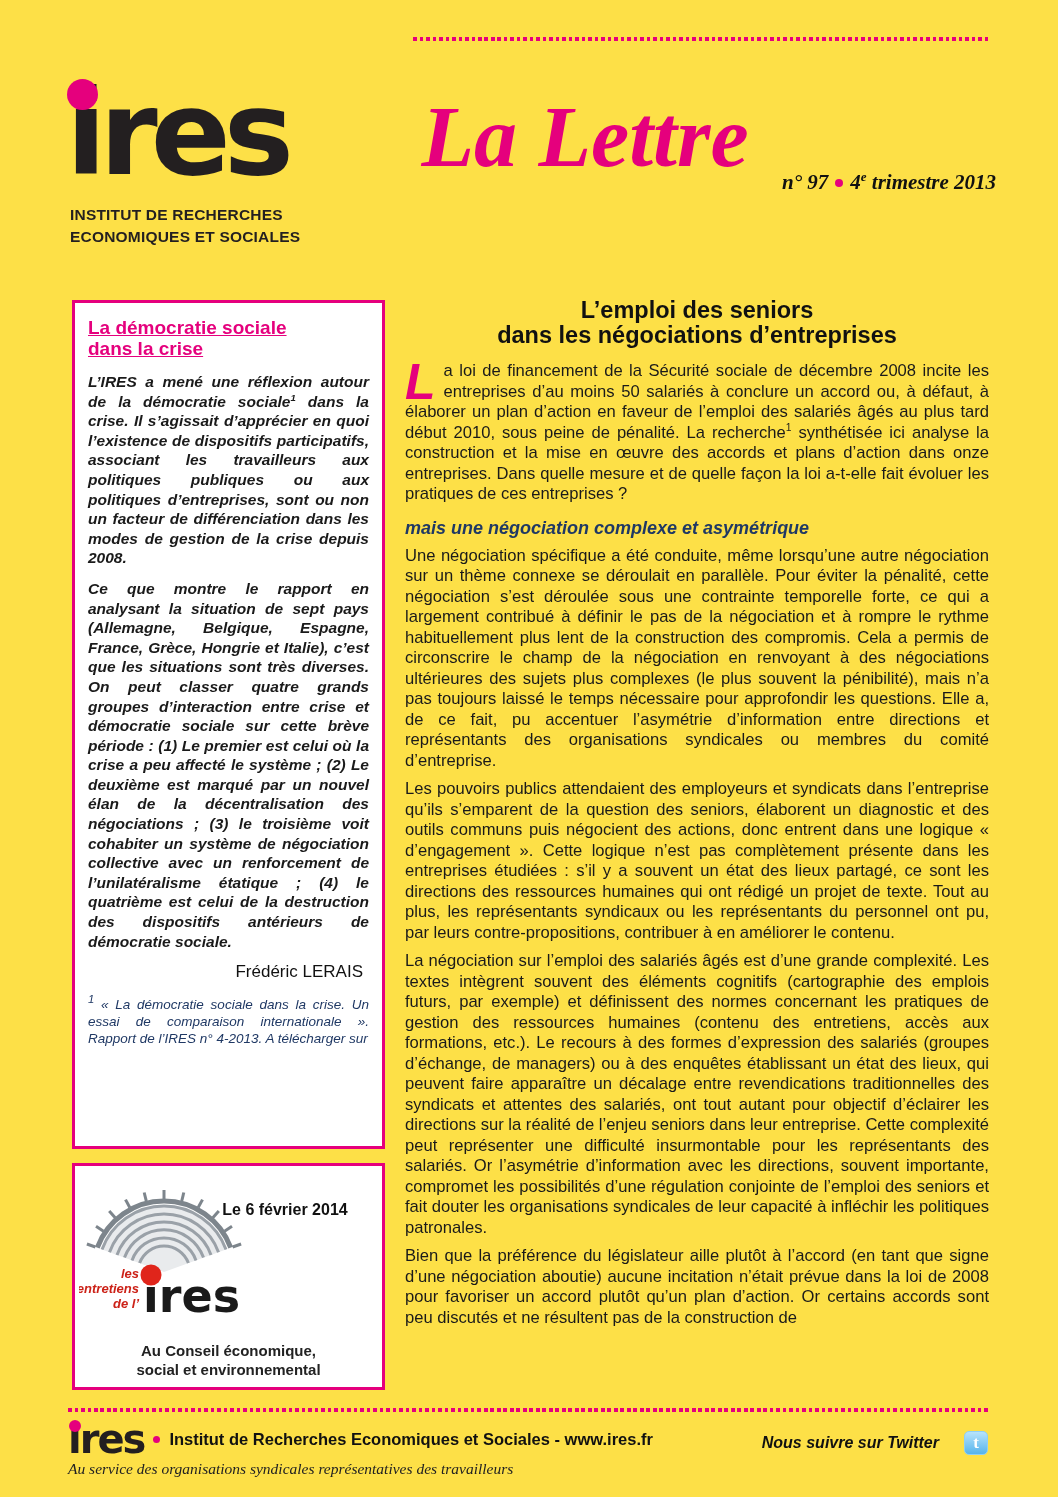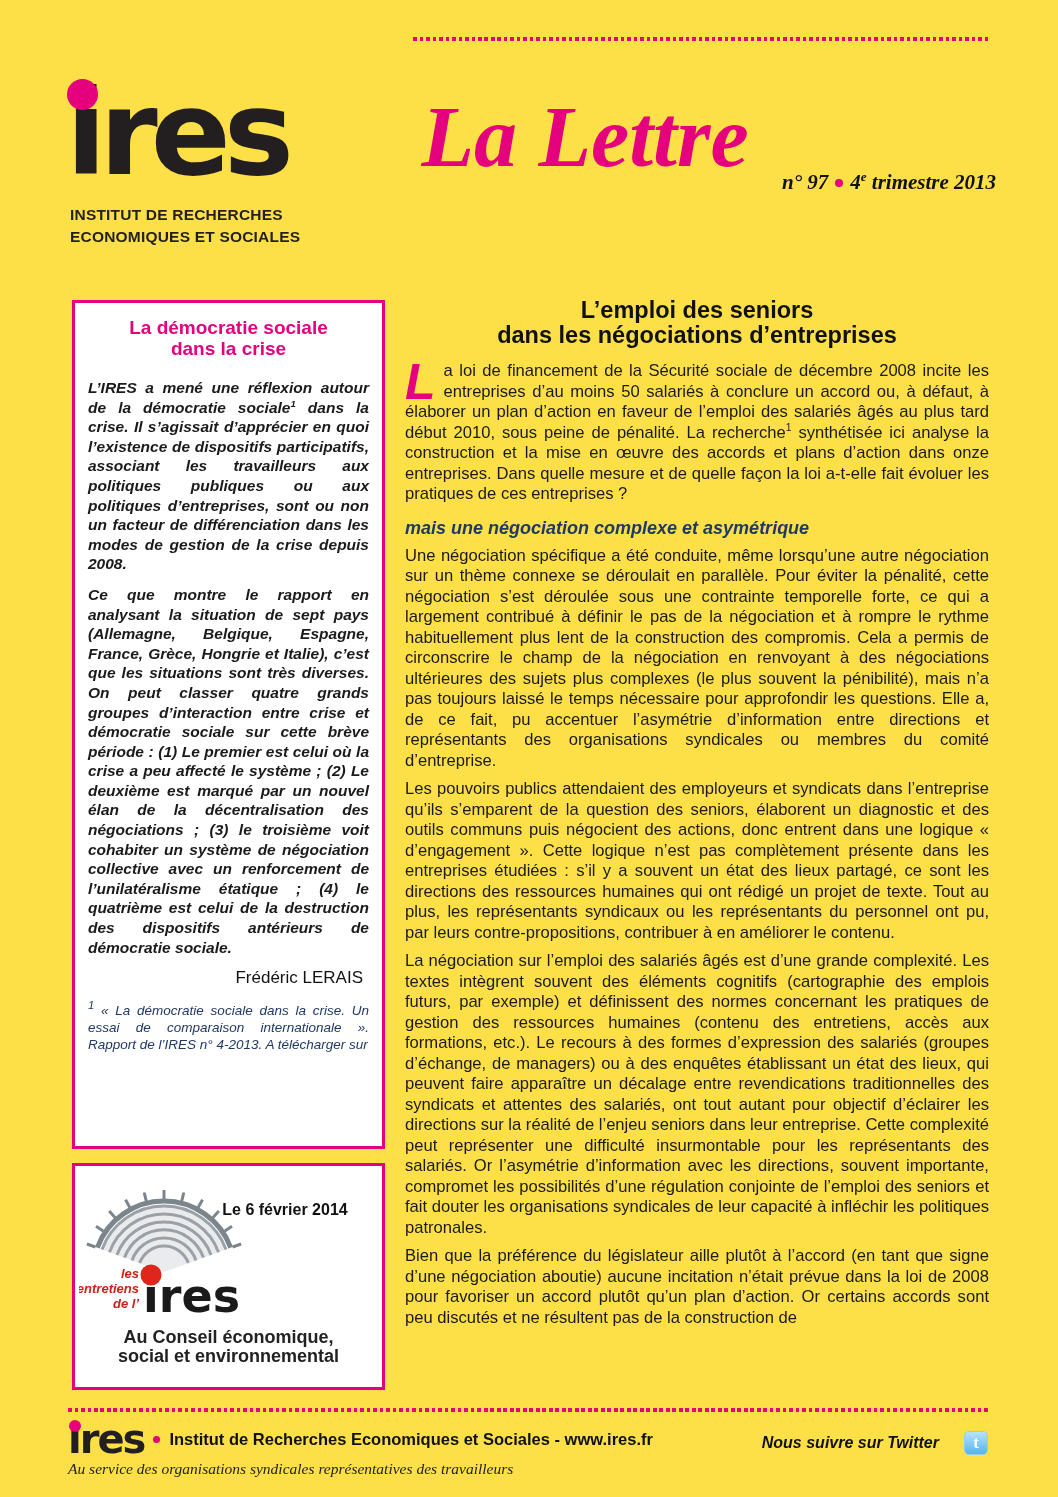--- a/index.html
+++ b/index.html
@@ -34,33 +34,33 @@
     position:absolute; left:782px; top:170px;
     font-family:"Liberation Serif", serif; font-style:italic; font-weight:bold;
     font-size:21px; color:#111; white-space:nowrap;
   }
   .issue sup { font-size:13px; line-height:0; }
   .issue-bullet { display:inline-block; width:8px; height:8px; border-radius:50%; background:#e5007d; margin:0 7px 2px 7px; vertical-align:middle; }
 
   
   .box { position:absolute; left:72px; width:313px; border:3px solid #e5007d; box-sizing:border-box; background:#fff; overflow:hidden; }
   .box1 { top:300px; height:849px; padding:12px 13px 10px; }
-  .box1-title { margin:2px 0 19px; text-align:center; color:#e5007d; font-size:19px; line-height:21px; font-weight:bold; }
+  .box1-title { margin:2px 0 13px; color:#e5007d; font-size:19px; line-height:21px; font-weight:bold;text-decoration:underline; }
   .block { display:block; }
   .side-p { margin:0 0 11px; font-style:italic; font-weight:bold; font-size:15.5px; line-height:19.6px; text-align:justify; }
   .side-p sup, .body-p sup { font-size:.62em; line-height:0; }
   .signature { text-align:right; font-size:17px; margin:0 6px 9px 0; color:#111; }
   .footnote { font-style:italic; font-size:13.5px; line-height:17.2px; color:#1f3864; text-align:justify; }
 
   .box2 { top:1163px; height:227px; }
   .entretiens-logo { position:absolute; left:4px; top:8px; }
   .svg-red-script { font-family:"Liberation Sans", sans-serif; font-style:italic; font-weight:bold; font-size:13px; fill:#cc2218; }
   .svg-ires { font-family:"DejaVu Sans", sans-serif; font-weight:bold; font-size:46px; fill:#1a1a1a; }
   .event-title { position:absolute; right:8px; top:32px; width:178px; text-align:center; font-weight:bold; font-size:16px; line-height:24px; color:#111; }
-  .event-venue { position:absolute; left:0; right:0; bottom:21px; text-align:center; font-weight:bold; font-size:18px; line-height:19px; color:#222; }
+  .event-venue { position:absolute; left:0; right:0; bottom:8px; text-align:center; font-weight:bold; font-size:15px; line-height:19px; color:#222; }
 
   
   .article { position:absolute; left:405px; top:298px; width:584px; max-height:1102px; overflow:hidden; }
   .article h1 { margin:0 0 13px; text-align:center; font-size:23.5px; line-height:25px; font-weight:bold; color:#111; }
   .body-p { margin:0 0 8px; font-size:16.6px; line-height:20.5px; text-align:justify; }
   .dropcap {
     float:left; color:#e5007d; font-weight:bold; font-style:italic;
     font-size:50px; line-height:37px; padding:3px 8px 0 0;
   }
   .subhead { margin:13px 0 7px; color:#1f3864; font-weight:bold; font-style:italic; font-size:18px; line-height:21px; }

